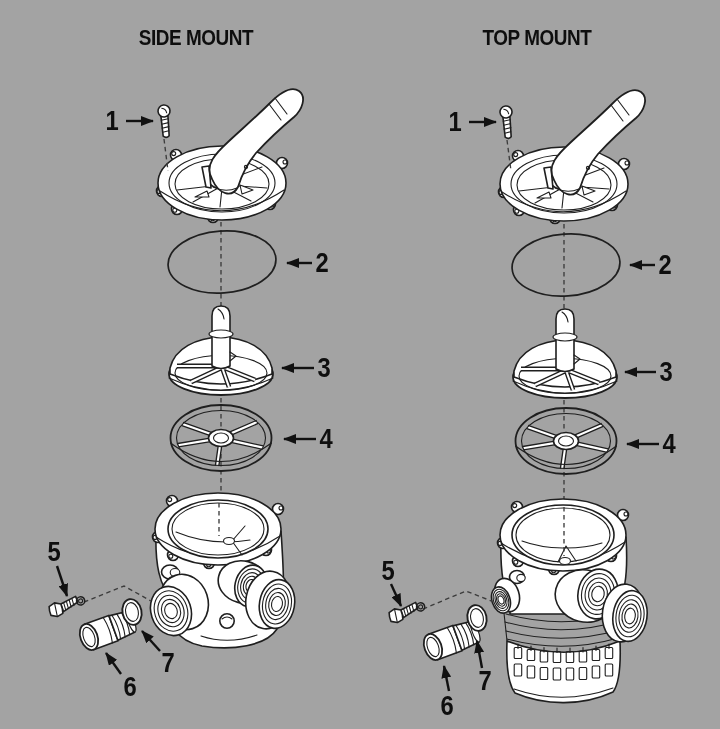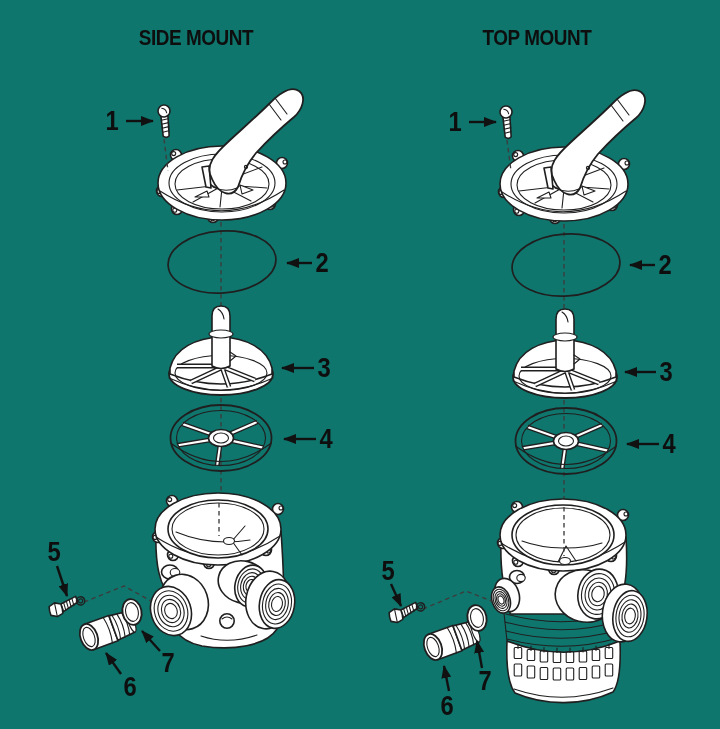--- a/index.html
+++ b/index.html
@@ -1,17 +1,17 @@
 <!DOCTYPE html>
 <html><head>
 <meta charset="utf-8">
 <style>
   html,body{margin:0;padding:0;background:#fff;}
   .stage{
-    position:relative;width:720px;height:729px;background:#0f766e;overflow:hidden;
+    position:relative;width:720px;height:729px;background:#a3a3a3;overflow:hidden;
     font-family:"Liberation Sans",sans-serif;color:#111;text-align:right;
   }
   .stage svg{display:block;position:absolute;left:0;top:0;}
   
   .w  {fill:#fff;stroke:#1f1f1f;stroke-width:1.6;stroke-linecap:round;stroke-linejoin:round;}
   .s  {fill:none;stroke:#1f1f1f;stroke-width:1.7;stroke-linecap:round;stroke-linejoin:round;}
   .t  {fill:none;stroke:#1f1f1f;stroke-width:1.1;stroke-linecap:round;stroke-linejoin:round;}
   .wt {fill:#fff;stroke:#1f1f1f;stroke-width:1.1;stroke-linecap:round;stroke-linejoin:round;}
   .d  {fill:none;stroke:#3c3c3c;stroke-width:1.35;stroke-dasharray:4.5 3.5;stroke-linecap:butt;}
   .ar {fill:none;stroke:#111;stroke-width:2.4;stroke-linecap:butt;}

